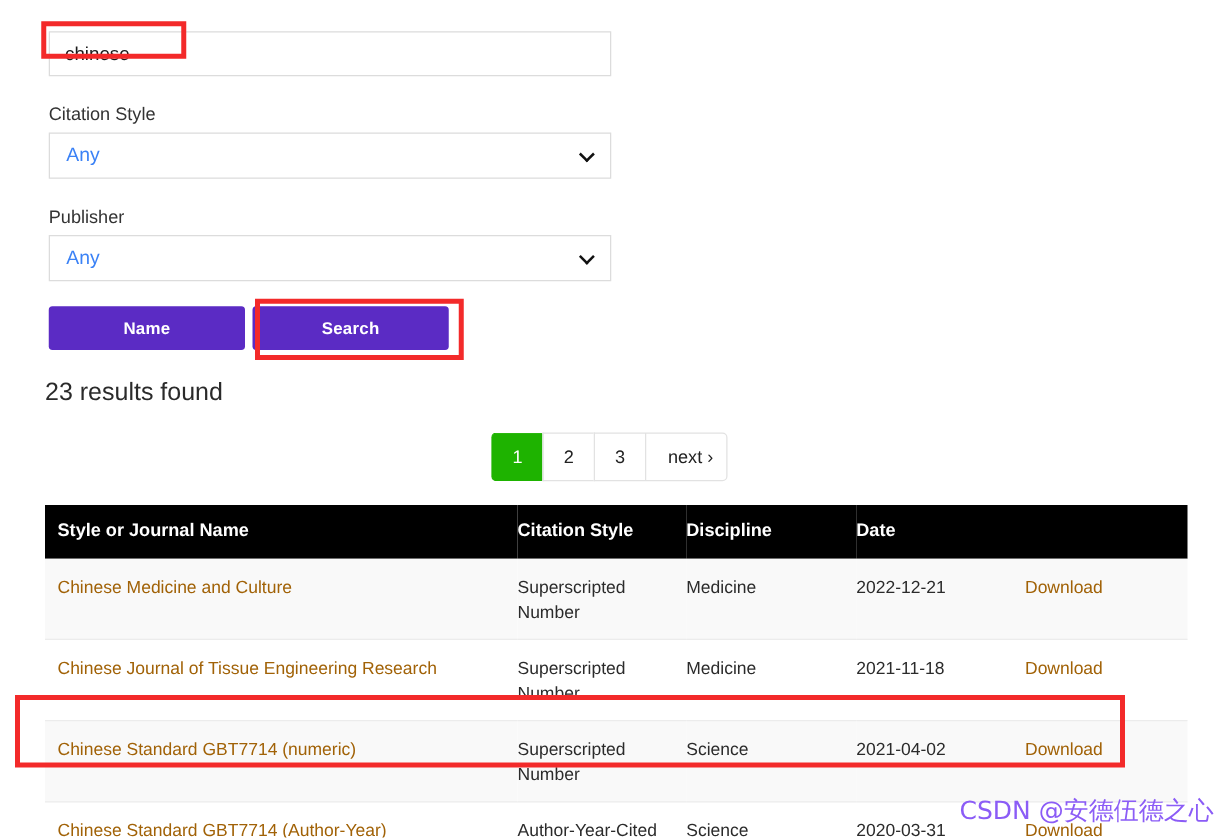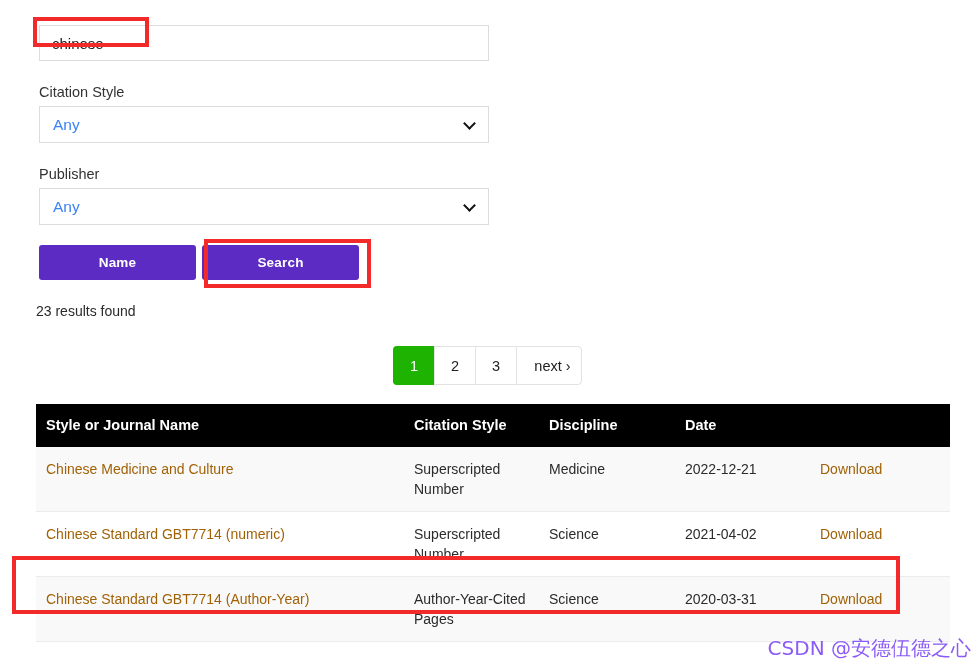--- a/index.html
+++ b/index.html
@@ -105,21 +105,21 @@
     cursor: pointer;
   }
   .btn-reset { width: 157px; }
   .btn-search { width: 157px; }
 
   
   .results-found {
     position: absolute;
     left: 36px;
     top: 303px;
-    font-size: 14px;
+    font-size: 20px;
     color: #2a2a2a;
   }
 
   
   .pagination {
     position: absolute;
     left: 393px;
     top: 346px;
     display: flex;
   }
@@ -270,20 +270,27 @@
   </thead>
   <tbody>
     <tr>
       <td class="col-name"><a class="row-link">Chinese Medicine and Culture</a></td>
       <td class="col-style">Superscripted Number</td>
       <td class="col-disc">Medicine</td>
       <td class="col-date">2022-12-21</td>
       <td class="col-dl"><a class="dl-link">Download</a></td>
     </tr>
     <tr>
+      <td class="col-name"><a class="row-link">Chinese Journal of Tissue Engineering Research</a></td>
+      <td class="col-style">Superscripted Number</td>
+      <td class="col-disc">Medicine</td>
+      <td class="col-date">2021-11-18</td>
+      <td class="col-dl"><a class="dl-link">Download</a></td>
+    </tr>
+    <tr>
       <td class="col-name"><a class="row-link">Chinese Standard GBT7714 (numeric)</a></td>
       <td class="col-style">Superscripted Number</td>
       <td class="col-disc">Science</td>
       <td class="col-date">2021-04-02</td>
       <td class="col-dl"><a class="dl-link">Download</a></td>
     </tr>
     <tr>
       <td class="col-name"><a class="row-link">Chinese Standard GBT7714 (Author-Year)</a></td>
       <td class="col-style">Author-Year-Cited Pages</td>
       <td class="col-disc">Science</td>

